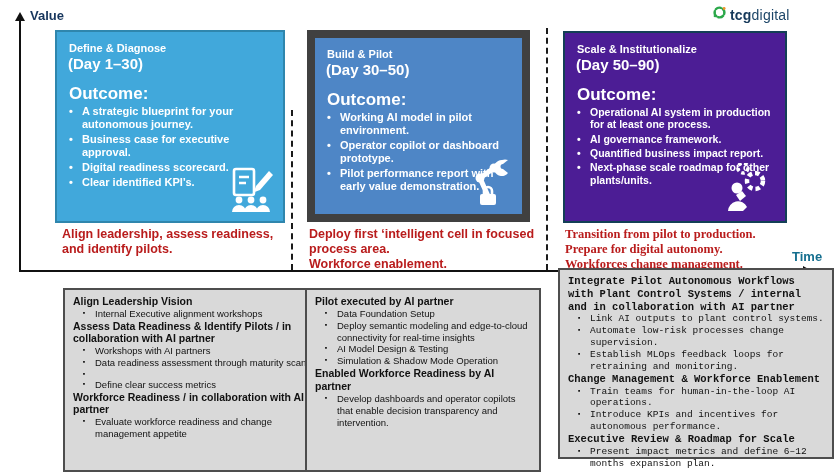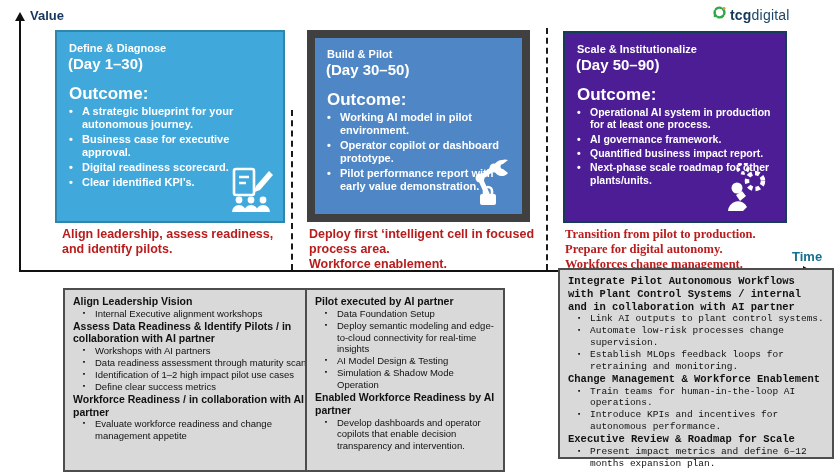--- a/index.html
+++ b/index.html
@@ -39,21 +39,21 @@
   .phase-icon{position:absolute;right:8px;bottom:4px;}
   
   .caption{position:absolute;font-size:12.5px;font-weight:bold;color:#b91c1c;line-height:1.2;}
   .cap1{left:62px;top:227px;width:225px;}
   .cap2{left:309px;top:227px;width:230px;}
   .cap3{left:565px;top:227px;width:240px;font-family:Liberation Serif, serif;}
   
   .gray-box{position:absolute;box-sizing:border-box;background:#d9d9d9;border:2px solid #4d4d4d;
     padding:5px 8px 4px 8px;color:#111;}
   .gb1{left:51px;top:288px;width:270px;height:184px;margin-left:12px;}
-  .gb2{left:305px;top:288px;width:200px;height:184px;}
+  .gb2{left:305px;top:288px;width:236px;height:184px;}
   .gb3{left:558px;top:268px;width:276px;height:191px;font-family:Liberation Mono, monospace;}
   .gb-heading{font-size:10.5px;font-weight:bold;line-height:1.22;}
   .gb-row{display:flex;font-size:9.5px;line-height:1.25;}
   .gb-m{flex:0 0 22px;text-align:center;font-size:7px;padding-top:1px;}
   .gb-t{flex:1;}
 </style>
 </head>
 <body>
 
 <div class="slide">
@@ -213,21 +213,20 @@
     <div class="gb-row">
         <span class="gb-m">▪</span>
         <span class="gb-t">Workshops with AI partners</span>
       </div>
     <div class="gb-row">
         <span class="gb-m">▪</span>
         <span class="gb-t">Data readiness assessment through maturity scans</span>
       </div>
     <div class="gb-row">
         <span class="gb-m">▪</span>
-        <span class="gb-t">Identification of 1–2 high impact pilot use cases</span>
       </div>
     <div class="gb-row">
         <span class="gb-m">▪</span>
         <span class="gb-t">Define clear success metrics</span>
       </div>
     <div class="gb-heading">Workforce Readiness / in collaboration with AI partner</div>
     <div class="gb-row">
         <span class="gb-m">▪</span>
         <span class="gb-t">Evaluate workforce readiness and change management appetite</span>
       </div>

